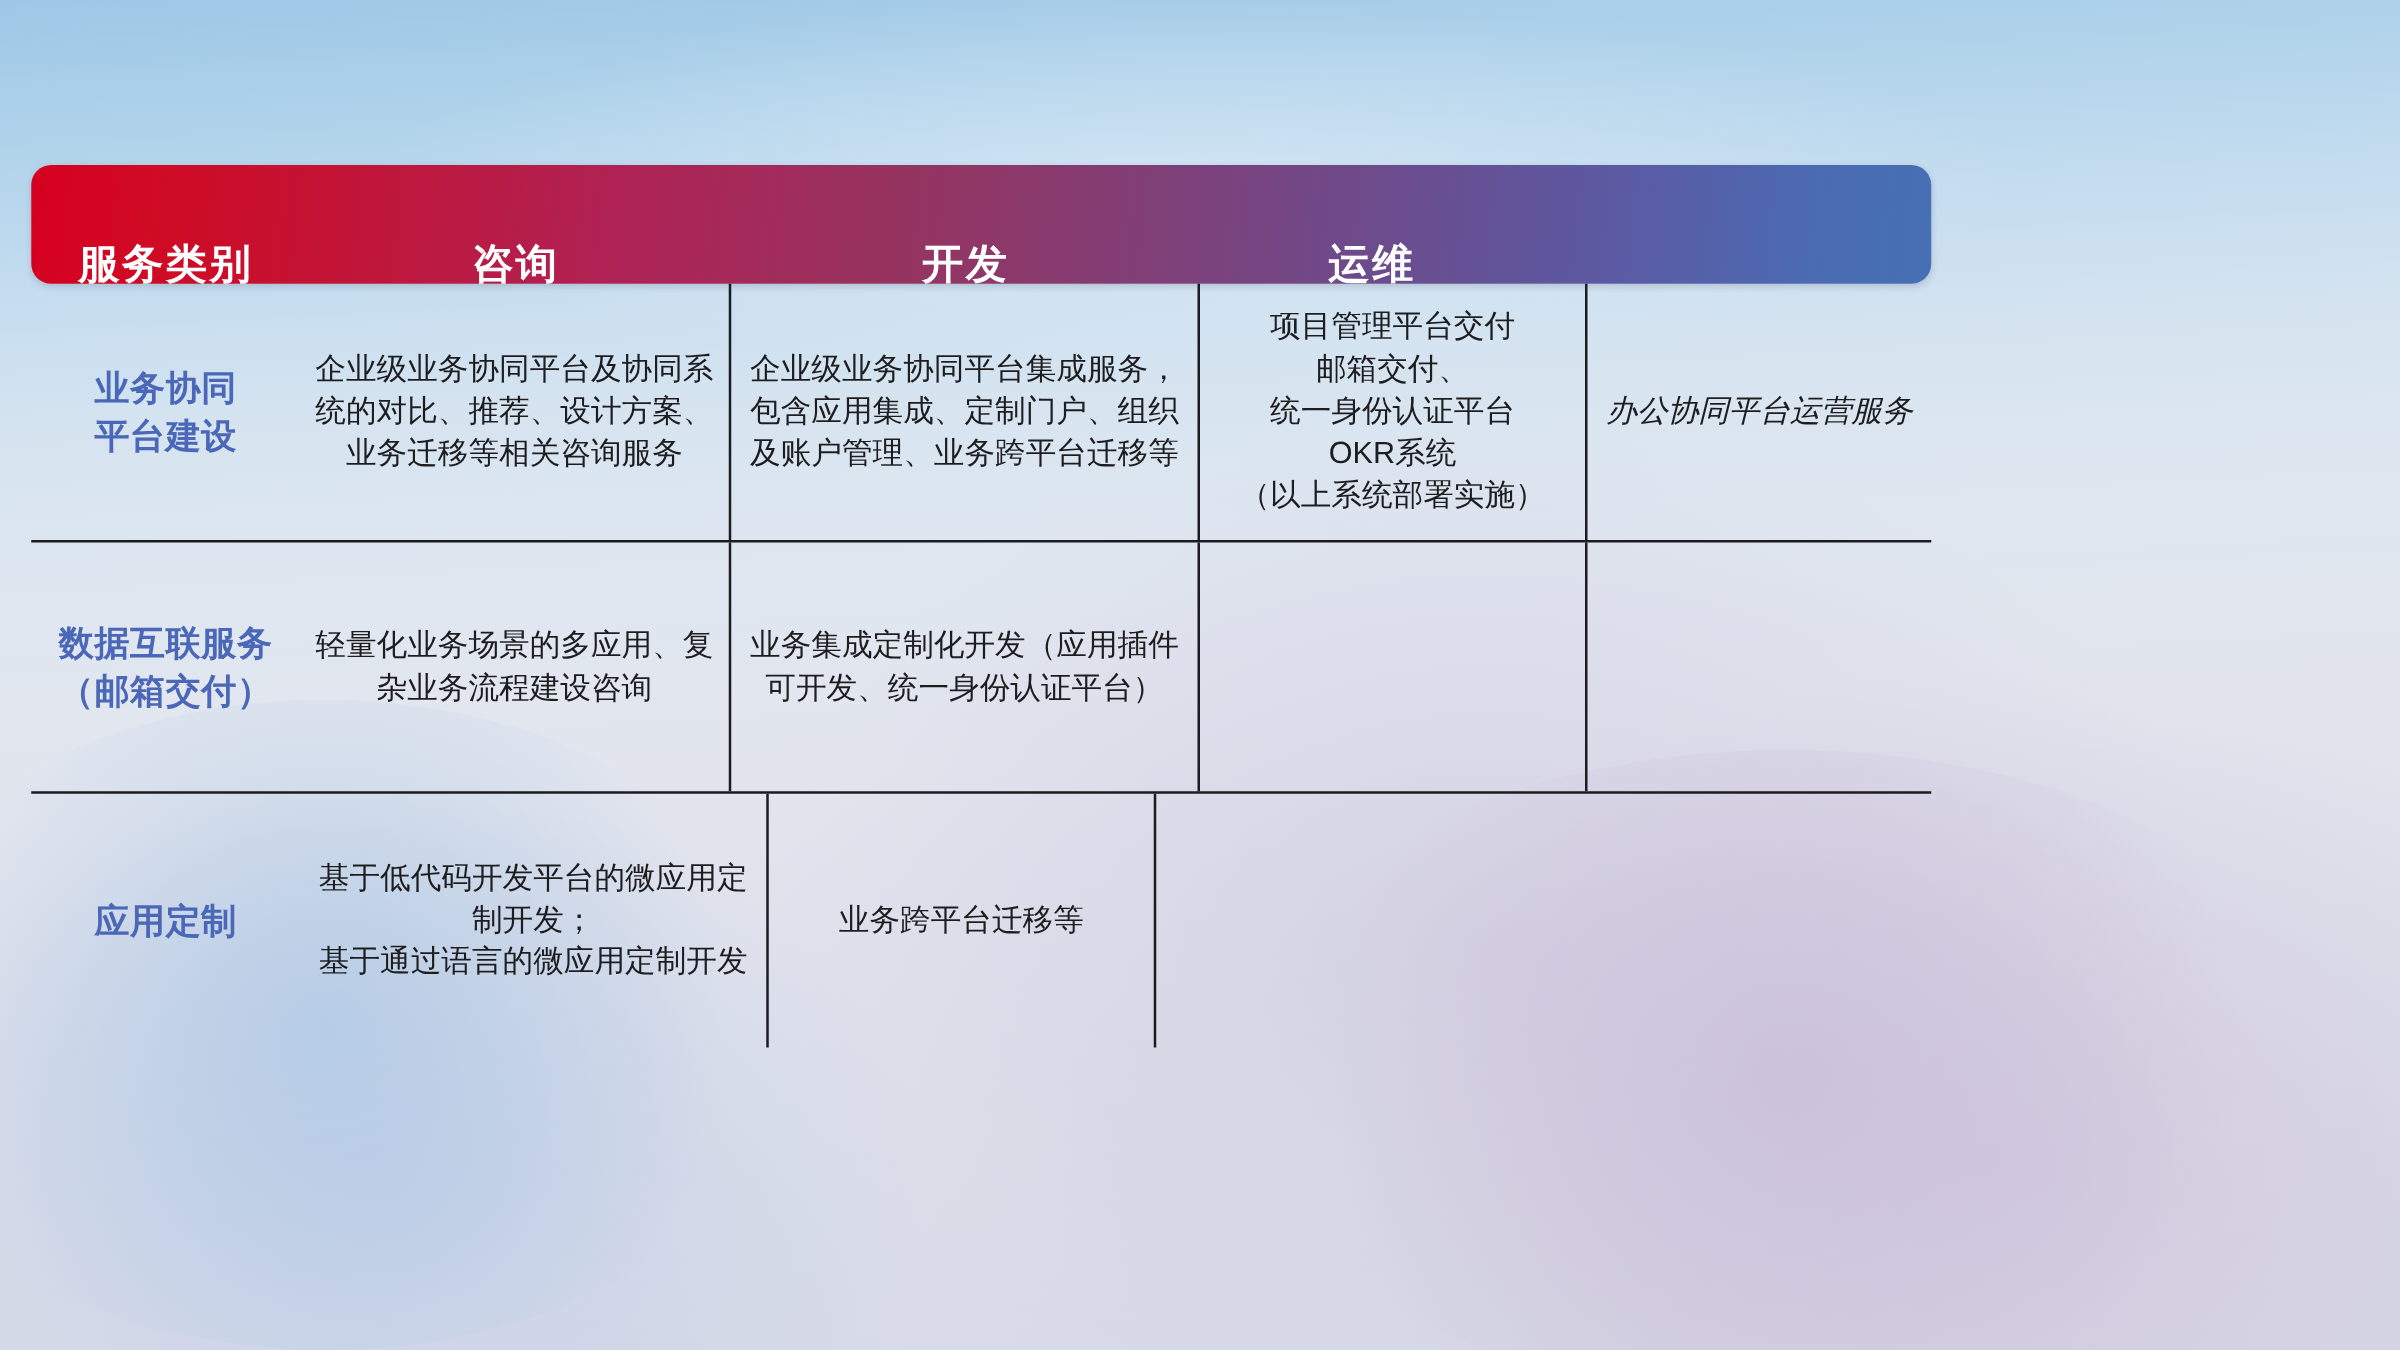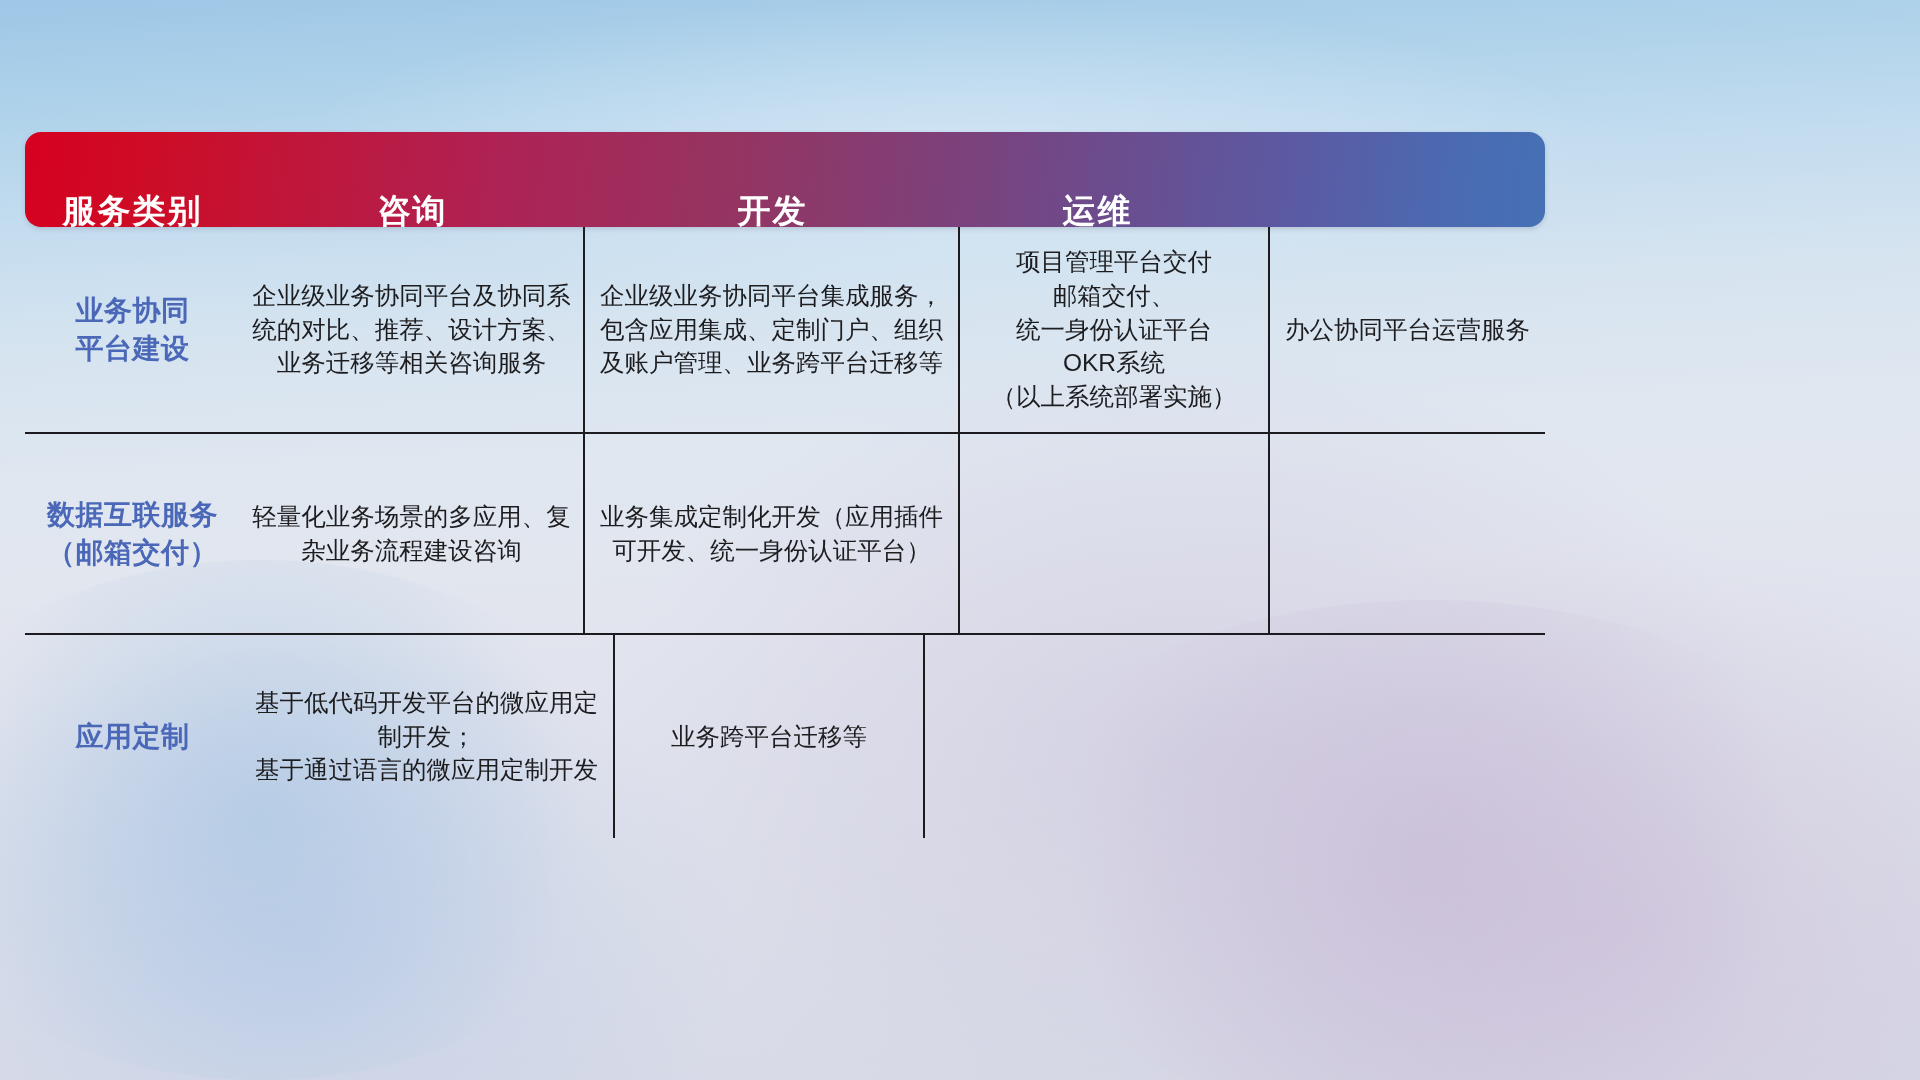--- a/index.html
+++ b/index.html
@@ -123,21 +123,21 @@
     align-items: center;
     justify-content: center;
     text-align: center;
     border-right: 2.5px solid #1b1b20;
     padding: 4px 10px;
     color: #1d1d20;
     font-size: 24.5px;
     line-height: 1.38;
   }
   .td.c0 { border-right: none; }
-  .td.c4 { border-right: none; }
+  .td.c4 { border-right: none; font-style: italic; }
 
   .cat {
     color: #4a67b8;
     font-weight: bold;
     font-size: 28px;
     line-height: 1.35;
     letter-spacing: 0.5px;
   }
 
   .cell-text { white-space: pre-line; }

